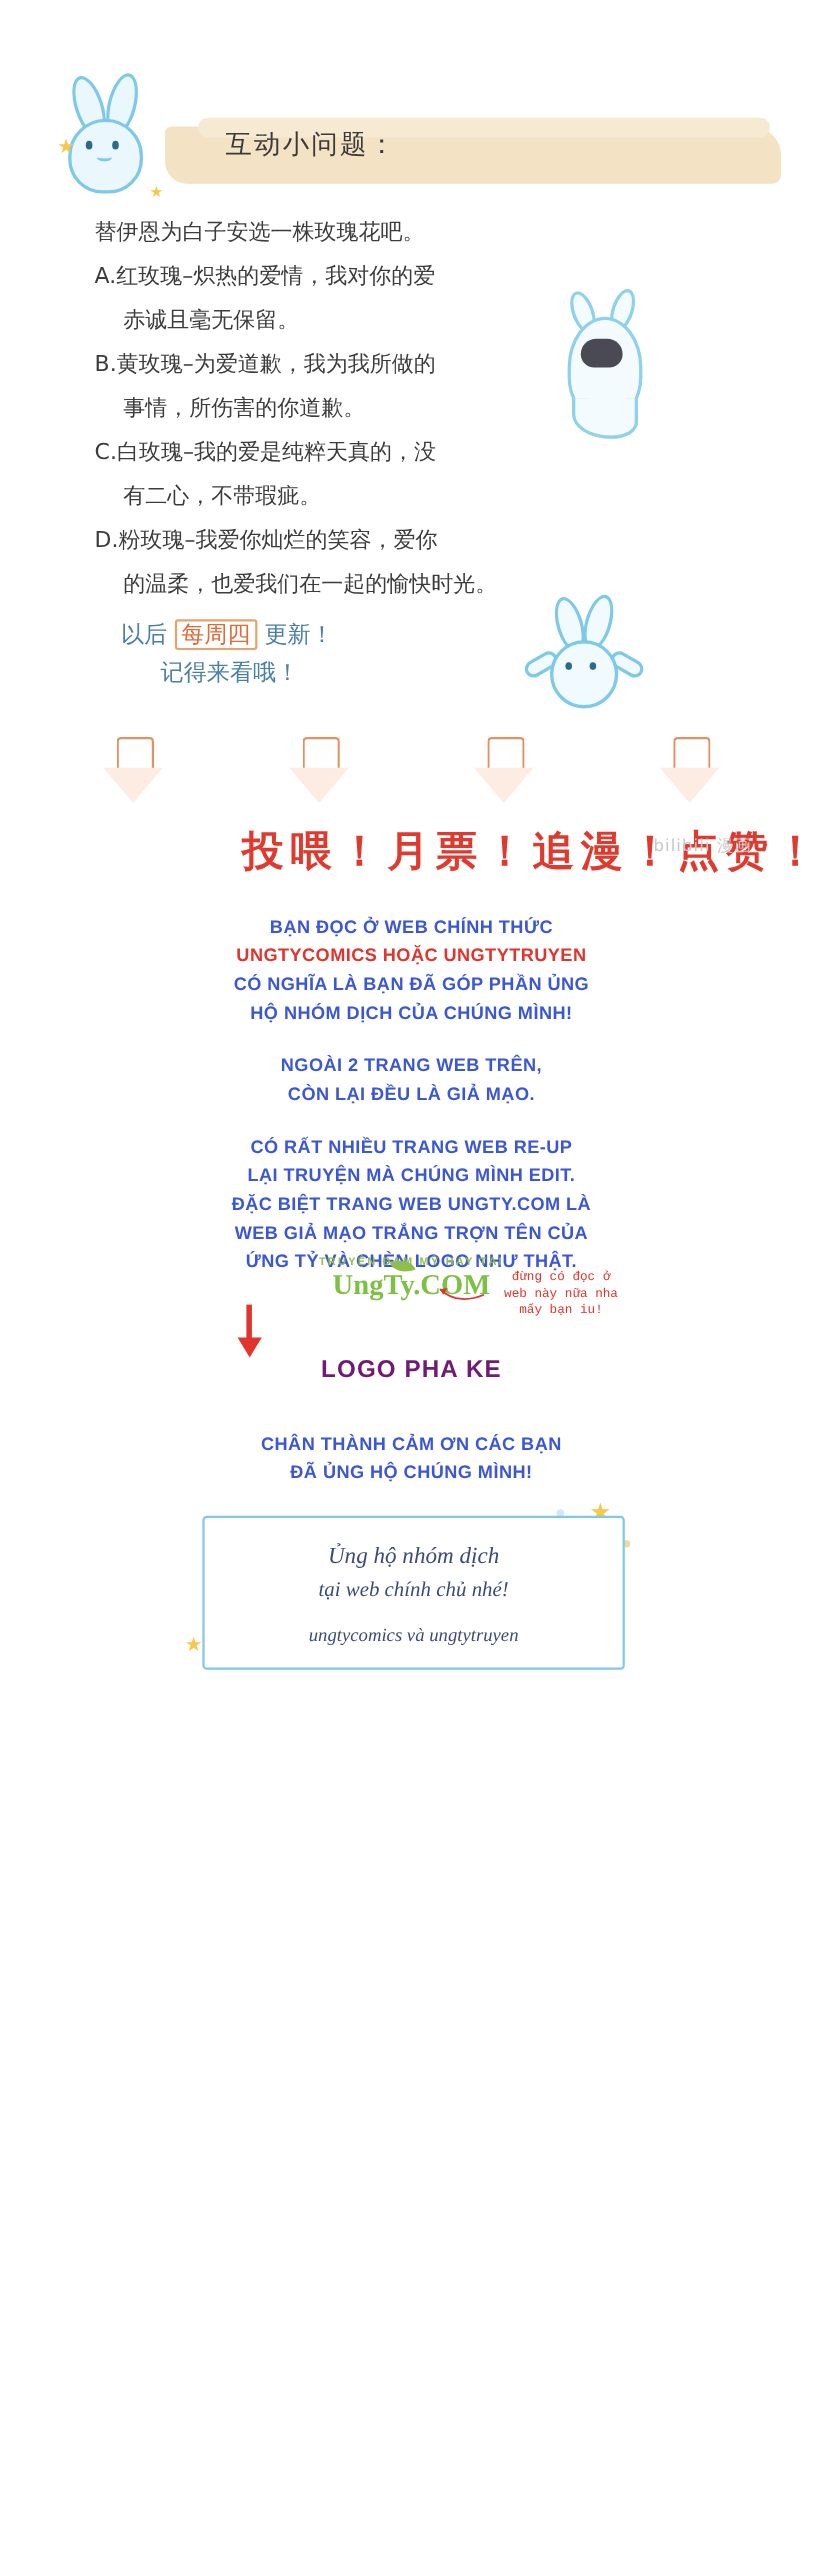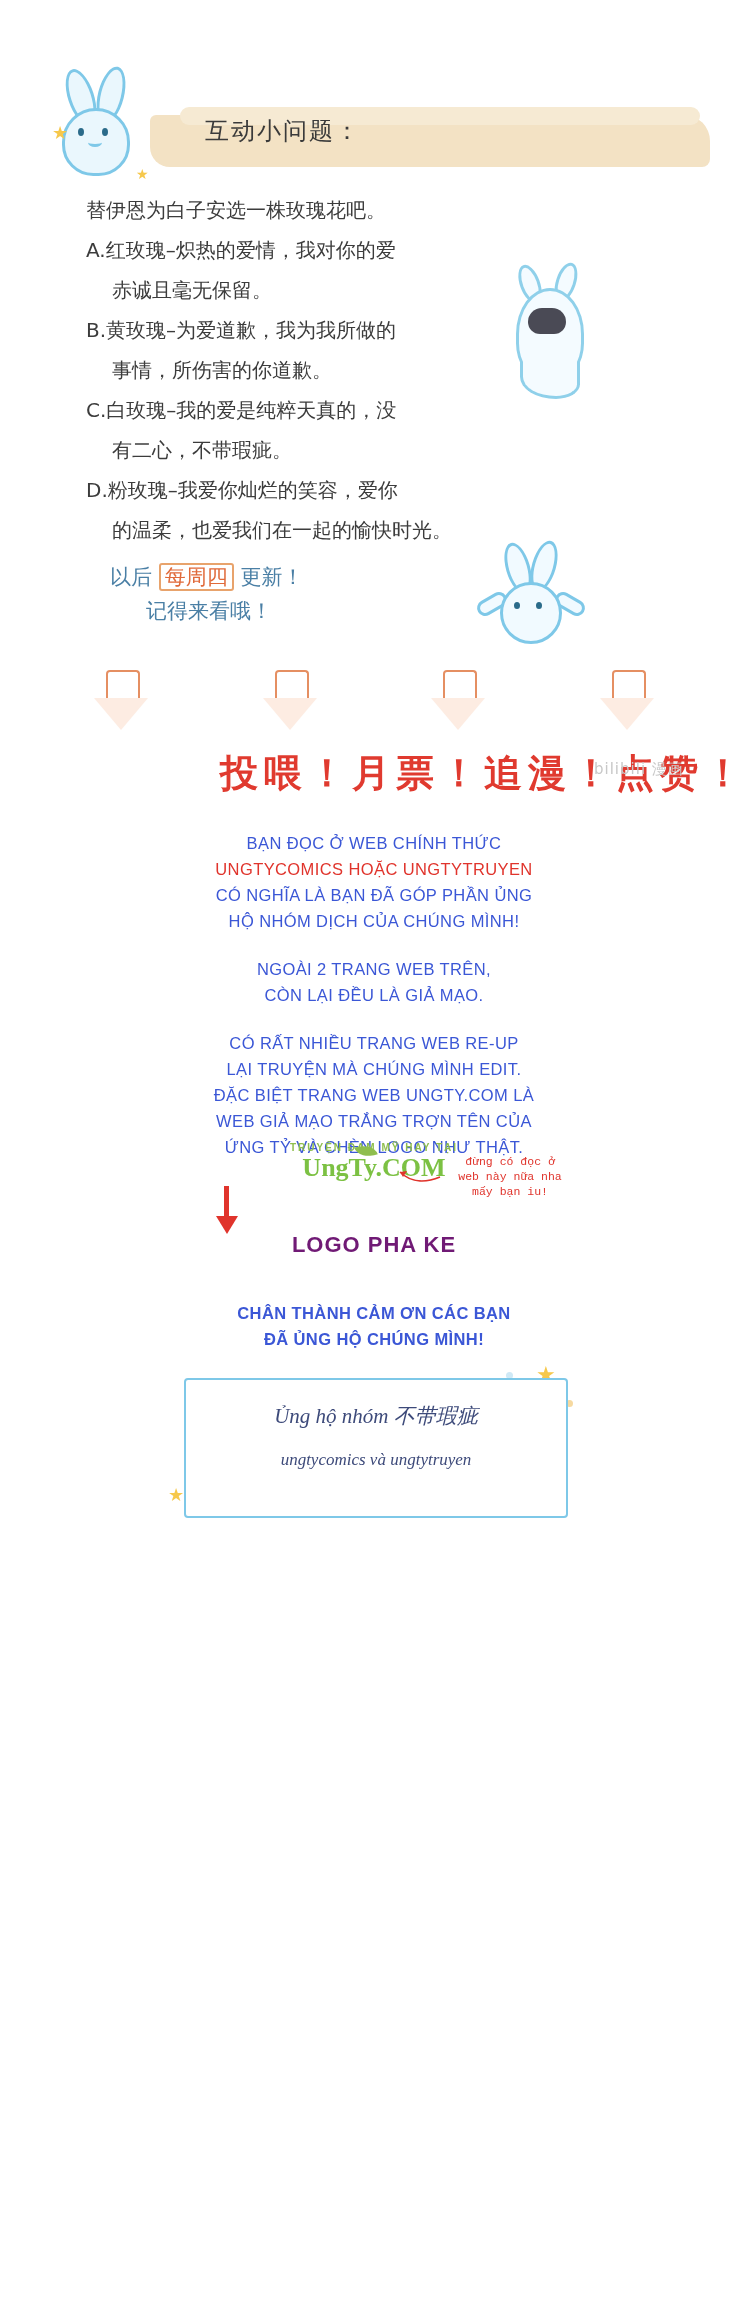--- a/index.html
+++ b/index.html
@@ -286,21 +286,21 @@
 
   
   .vn {
     position: absolute;
     top: 830px;
     left: 0;
     width: 748px;
     text-align: center;
     font-family: "Liberation Sans", sans-serif;
     font-size: 16.5px;
-    font-weight: normal;
+    font-weight: bold;
     line-height: 26px;
     letter-spacing: 0.4px;
   }
   .vn .blue { color: #3b57d6; }
   .vn .red  { color: #e0342c; }
   .vn .gap  { height: 22px; }
 
   
   .logo-block {
     position: absolute;
@@ -573,15 +573,16 @@
   <div>ĐÃ ỦNG HỘ CHÚNG MÌNH!</div>
 </div>
 
 <div class="deco-star ds1">★</div>
 <div class="deco-star ds2">★</div>
 <div class="deco-dot dd1"></div>
 <div class="deco-dot dd2"></div>
 <div class="deco-dot dd3"></div>
 
 <div class="card">
-  <div class="l1">Ủng hộ nhóm 不带瑕疵</div>
+  <div class="l1">Ủng hộ nhóm dịch</div>
+  <div class="l2">tại web chính chủ nhé!</div>
   <div class="l3">ungtycomics và ungtytruyen</div>
 </div>
 
 </body></html>

